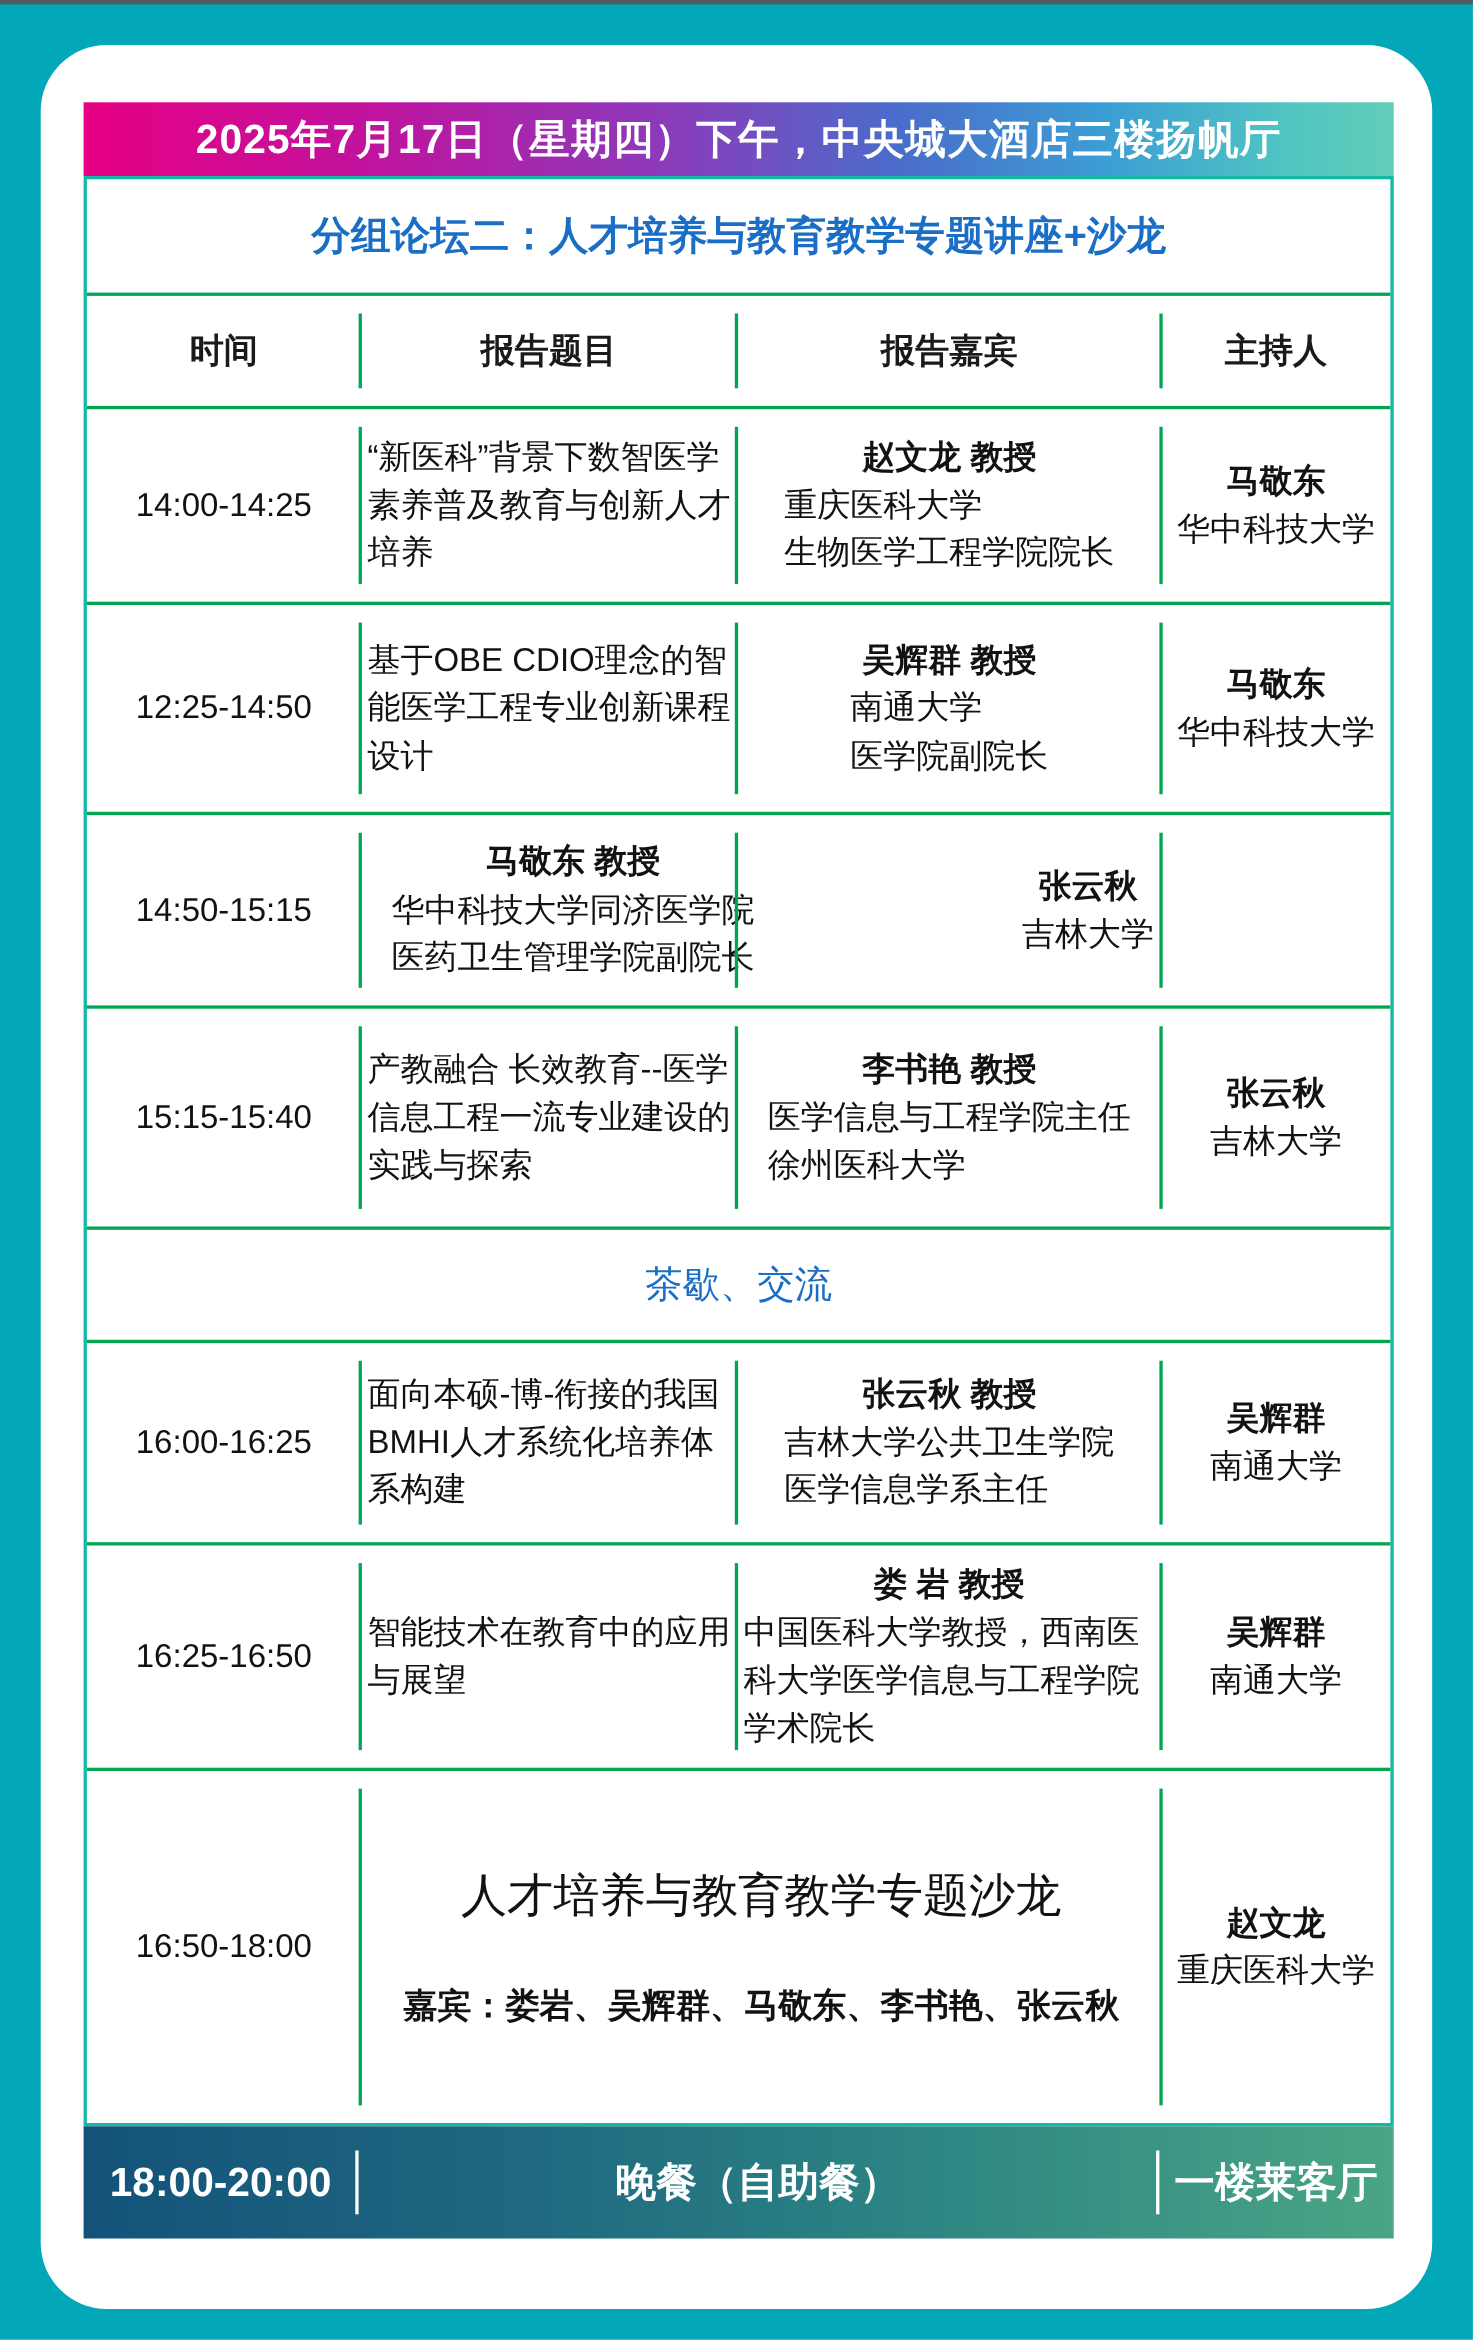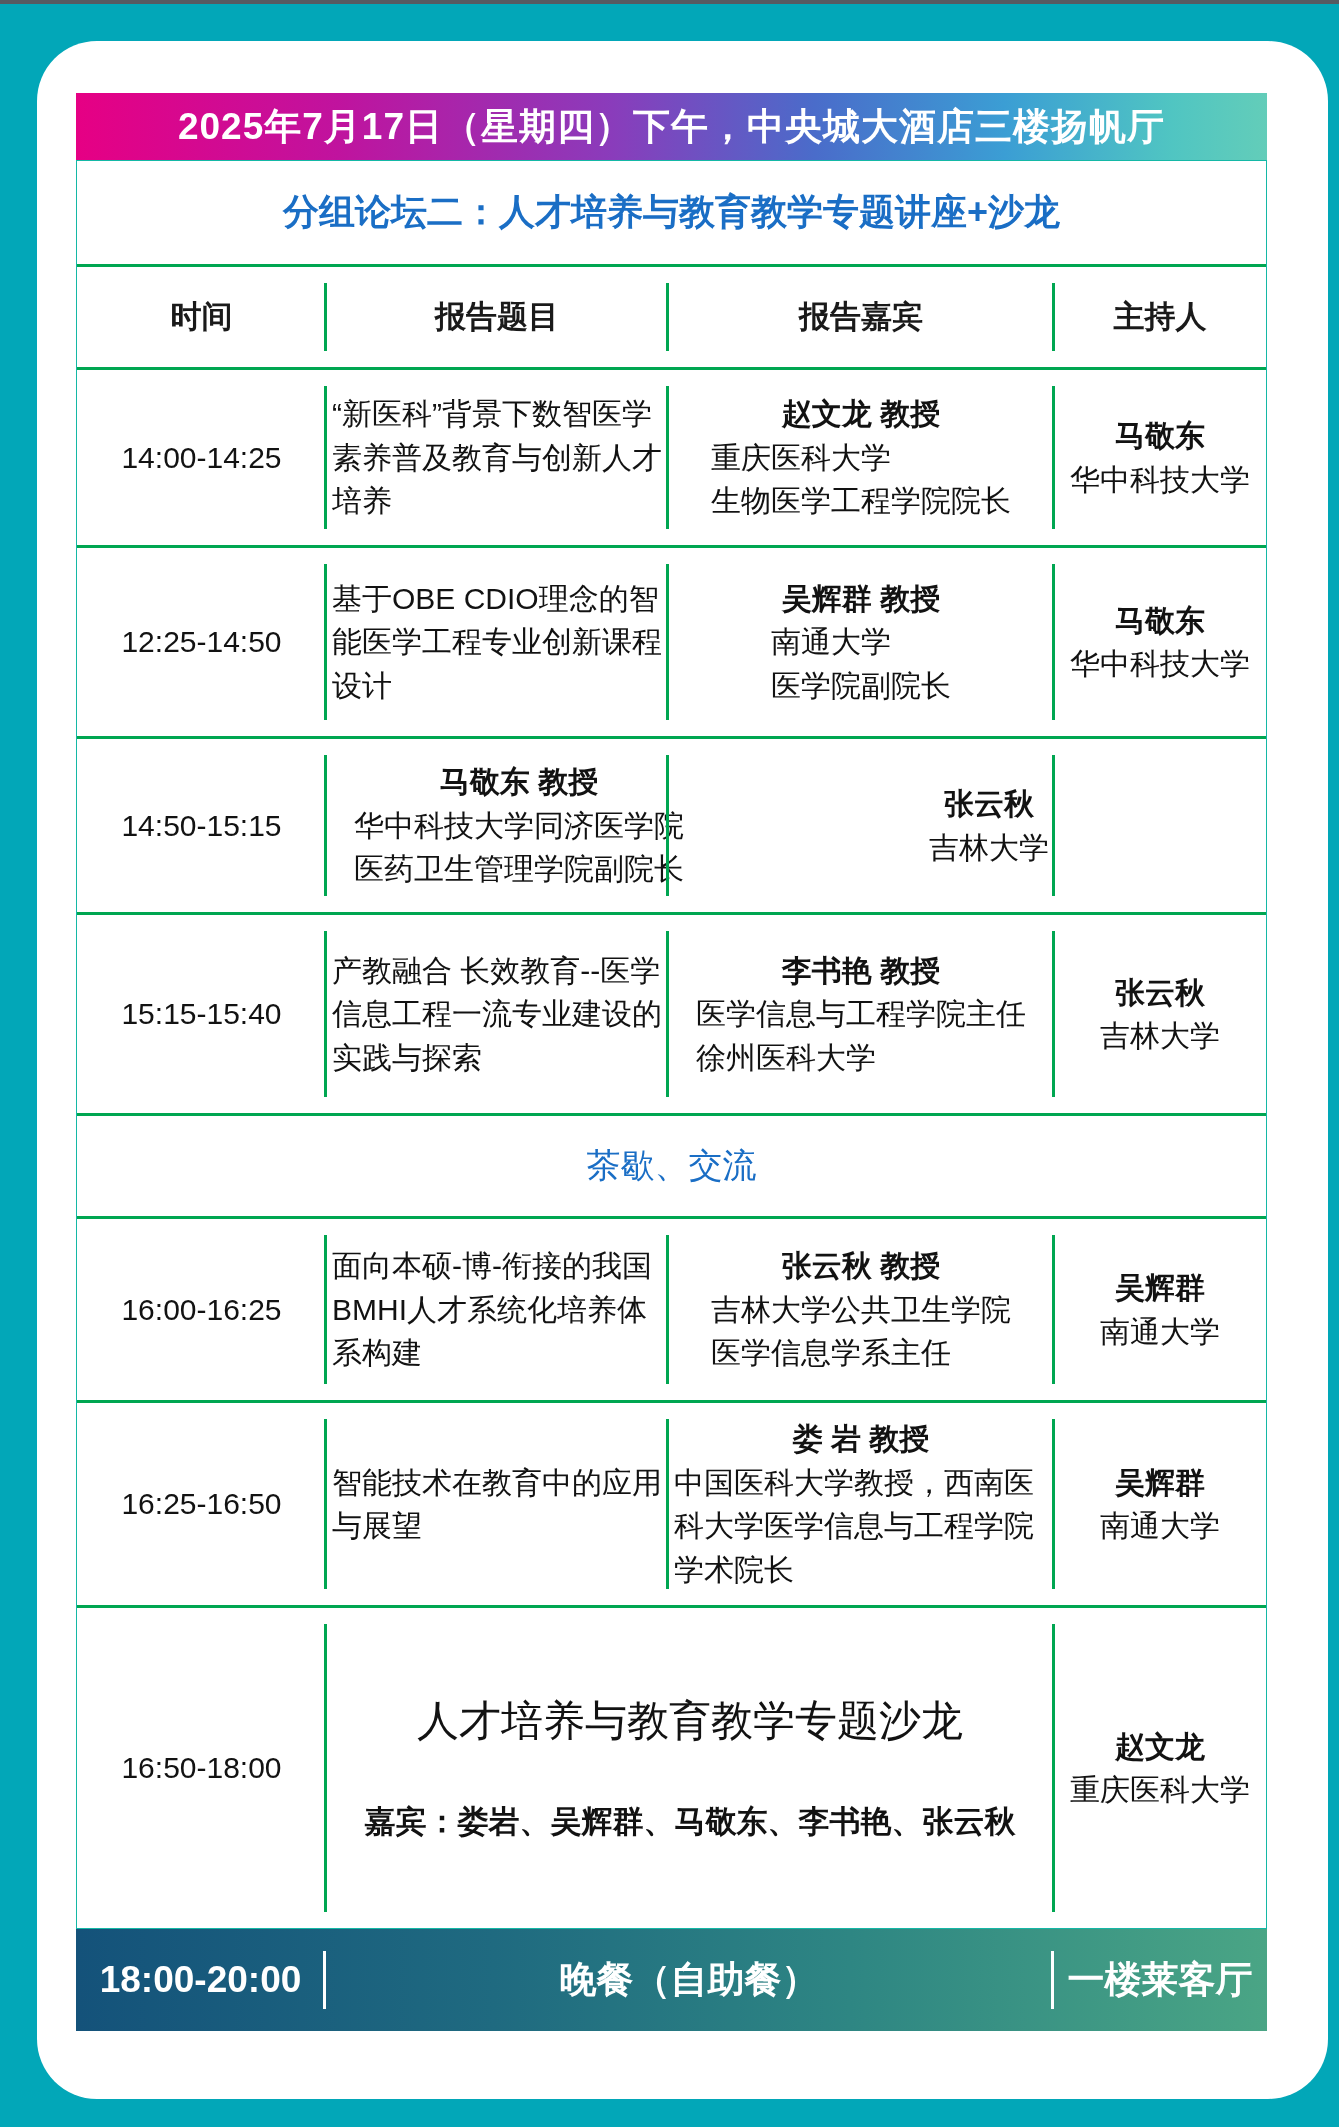--- a/index.html
+++ b/index.html
@@ -5,31 +5,31 @@
   html,body{margin:0;padding:0;}
   body{
     width:1339px;height:2127px;position:relative;
     background:#02a7b8;
     font-family:"Liberation Sans","DejaVu Sans",sans-serif;
     overflow:hidden;
   }
   .top-strip{position:absolute;top:0;left:0;width:100%;height:4px;background:#565b61;}
   .card{
     position:absolute;left:37px;top:41px;width:1265px;height:2058px;
-    background:#ffffff;border-radius:60px;padding-left:26px;
+    background:#ffffff;border-radius:60px;
   }
   .content{position:absolute;left:39px;top:52px;width:1191px;}
 
   .banner{
     height:67px;display:flex;align-items:center;justify-content:center;
     color:#ffffff;font-weight:bold;font-size:37px;letter-spacing:1px;
     background:linear-gradient(90deg,#e60084 0%,#c0139e 22%,#8a3cbb 45%,#4a6cca 62%,#3b9ed4 78%,#50c5c2 92%,#63cdb9 100%);
   }
 
-  .sched{border:1px solid #14b8a6;background:#fff;}
+  .sched{border:3px solid #14b8a6;background:#fff;}
   .subheader{
     height:103px;display:flex;align-items:center;justify-content:center;
     color:#1a6ec5;font-size:36px;font-weight:bold;
   }
 
   .trow{position:relative;display:flex;border-top:3px solid #00a651;}
   .cell{
     display:flex;flex-direction:column;align-items:center;justify-content:center;
     text-align:left;font-size:30px;color:#121212;line-height:1.45;
     padding:8px 6px;box-sizing:border-box;

